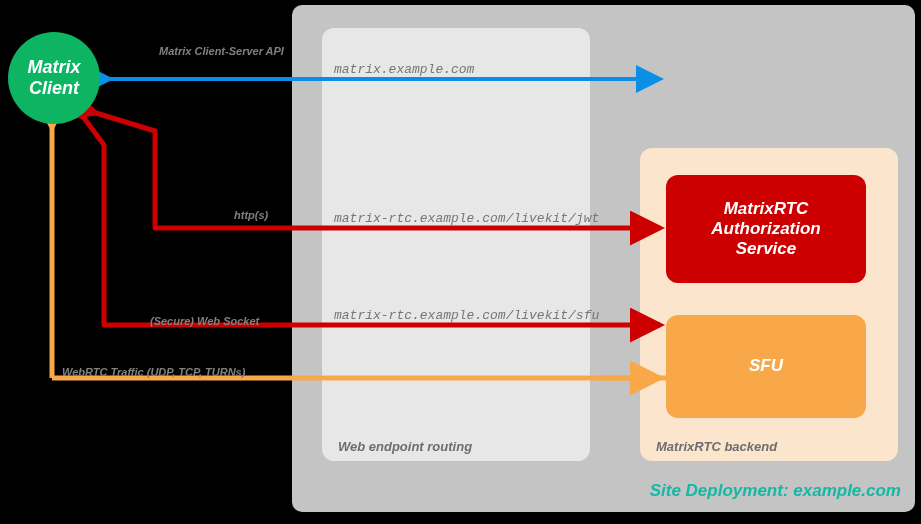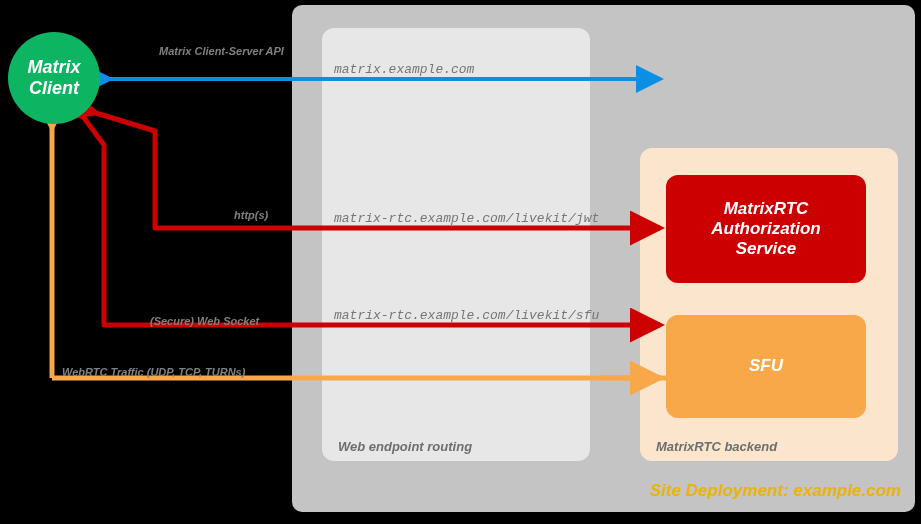--- a/index.html
+++ b/index.html
@@ -57,21 +57,21 @@
   }
   .web-routing-label { left: 338px; top: 439px; }
   .rtc-backend-label { left: 656px; top: 439px; }
 
   .site-caption {
     position: absolute;
     right: 20px;
     top: 481px;
     font-size: 17px;
     font-weight: bold;
-    color: #eab308;
+    color: #14b8a6;
     white-space: nowrap;
     z-index: 6;
   }
 
   
   .node {
     position: absolute;
     display: flex;
     align-items: center;
     justify-content: center;

